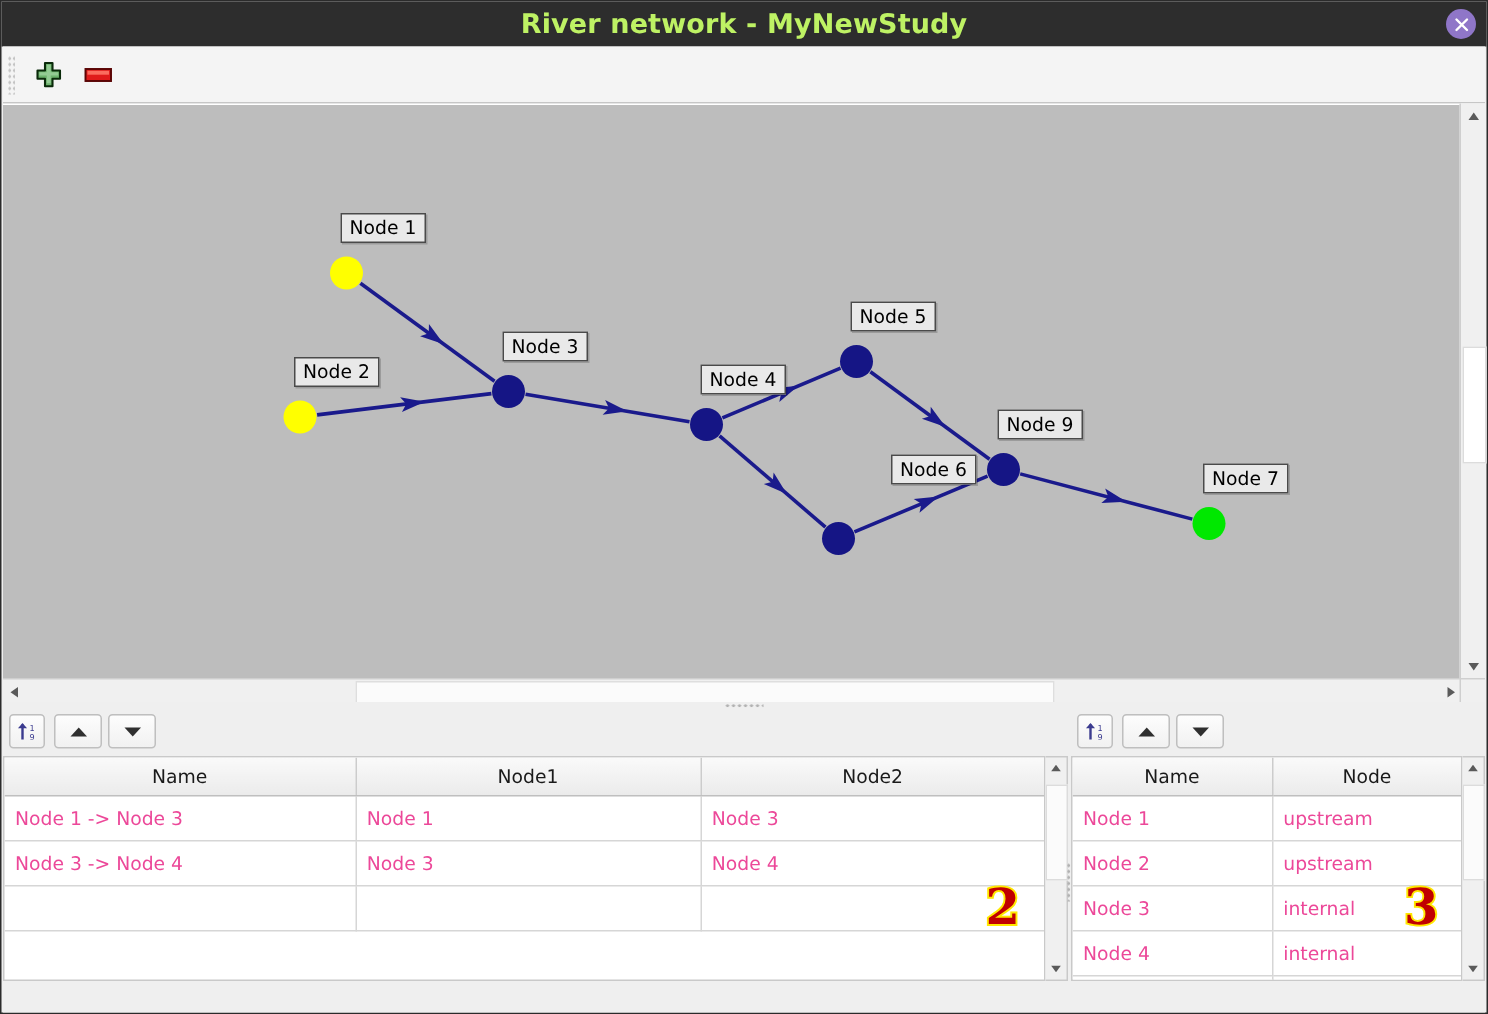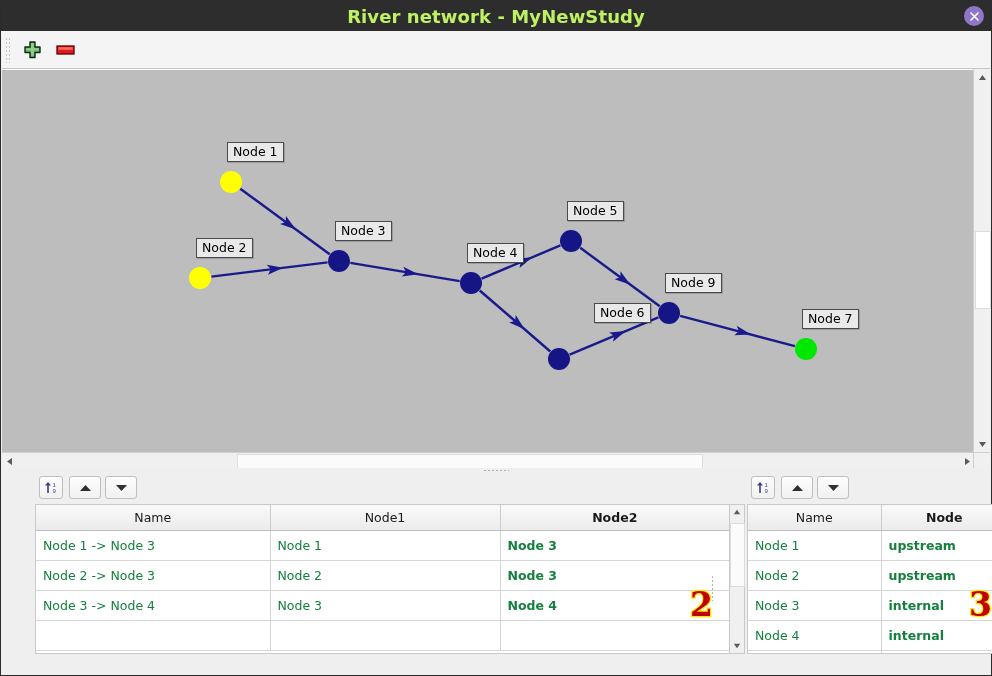--- a/index.html
+++ b/index.html
@@ -186,21 +186,21 @@
     background-size: 4px 3px;
   }
 
   
   .bottom {
     position: absolute;
     left: 1px; top: 472px;
     width: 988px; height: 202px;
     background: #efefef;
   }
-  .panel { position: absolute; top: 0; margin-left: 33px; }
+  .panel { position: absolute; top: 0; }
   .panel-left  { left: 0;   width: 710px; height: 202px; }
   .panel-right { left: 712px; width: 276px; height: 202px; }
 
   .vsplit-handle {
     position:absolute; left: 708px; top: 30px;
     width: 4px; height: 170px;
     display:flex; align-items:center; justify-content:center;
     cursor: ew-resize;
   }
   .vsplit-handle .dots {
@@ -252,26 +252,26 @@
     height: 23px;
     text-align: center;
     color: #1a1a1a;
     user-select: none;
   }
   table.grid td {
     border-right: 1px solid #d6d6d6;
     border-bottom: 1px solid #d6d6d6;
     height: 29px;
     padding: 0 0 0 7px;
-    color: #15803d;
+    color: #ec4899;
     background: #ffffff;
     overflow: hidden;
     white-space: nowrap;
   }
-  table.grid th:last-child, table.grid td:last-child { border-right: none; font-weight: bold; }
+  table.grid th:last-child, table.grid td:last-child { border-right: none; }
 
   .tbl-vscroll {
     position: absolute;
     top: 31px; height: 150px; width: 15px;
     background: #f0f0f0;
     border: 1px solid #c9c9c9;
     border-left: none;
     box-sizing: border-box;
   }
   .tbl-vscroll .arrow {
@@ -452,25 +452,20 @@
                 <th>Node2</th>
               </tr>
             </thead>
           <tbody id="reaches-body">
               <tr>
                 <td>Node 1 -&gt; Node 3</td>
                 <td>Node 1</td>
                 <td>Node 3</td>
               </tr>
               <tr>
-                <td>Node 2 -&gt; Node 3</td>
-                <td>Node 2</td>
-                <td>Node 3</td>
-              </tr>
-              <tr>
                 <td>Node 3 -&gt; Node 4</td>
                 <td>Node 3</td>
                 <td>Node 4</td>
               </tr>
               <tr>
                 <td></td>
                 <td></td>
                 <td></td>
               </tr>
             </tbody>

